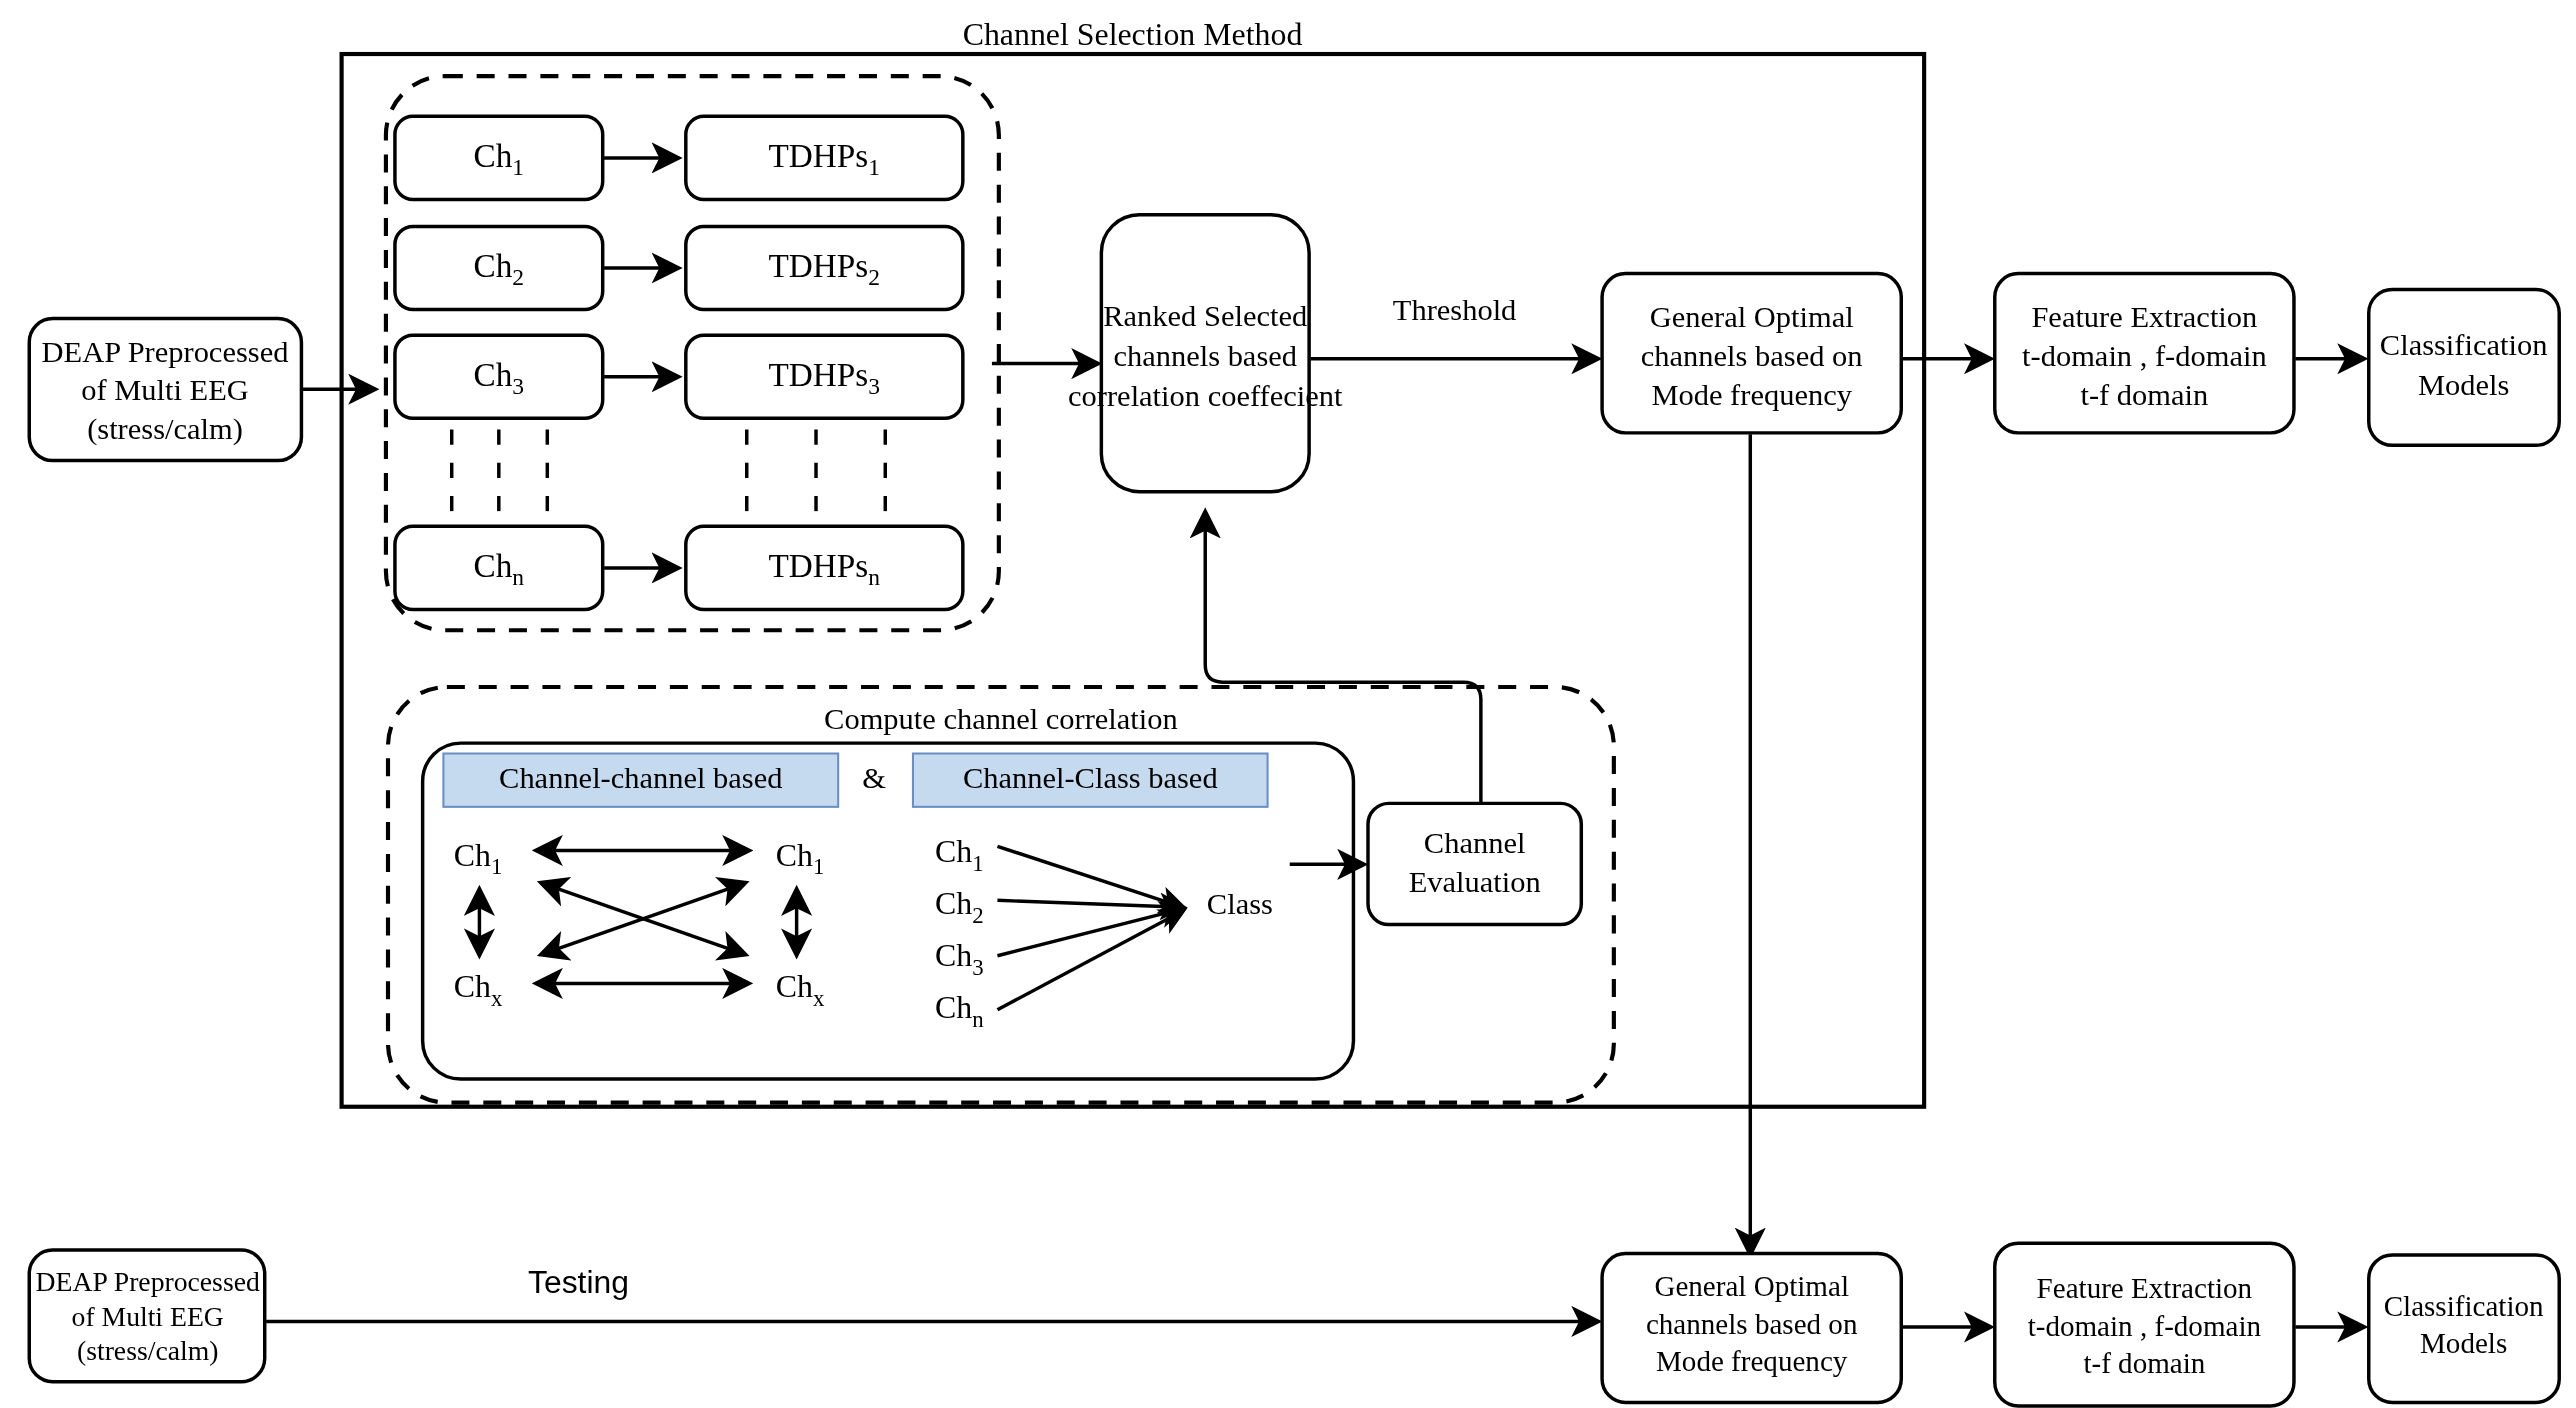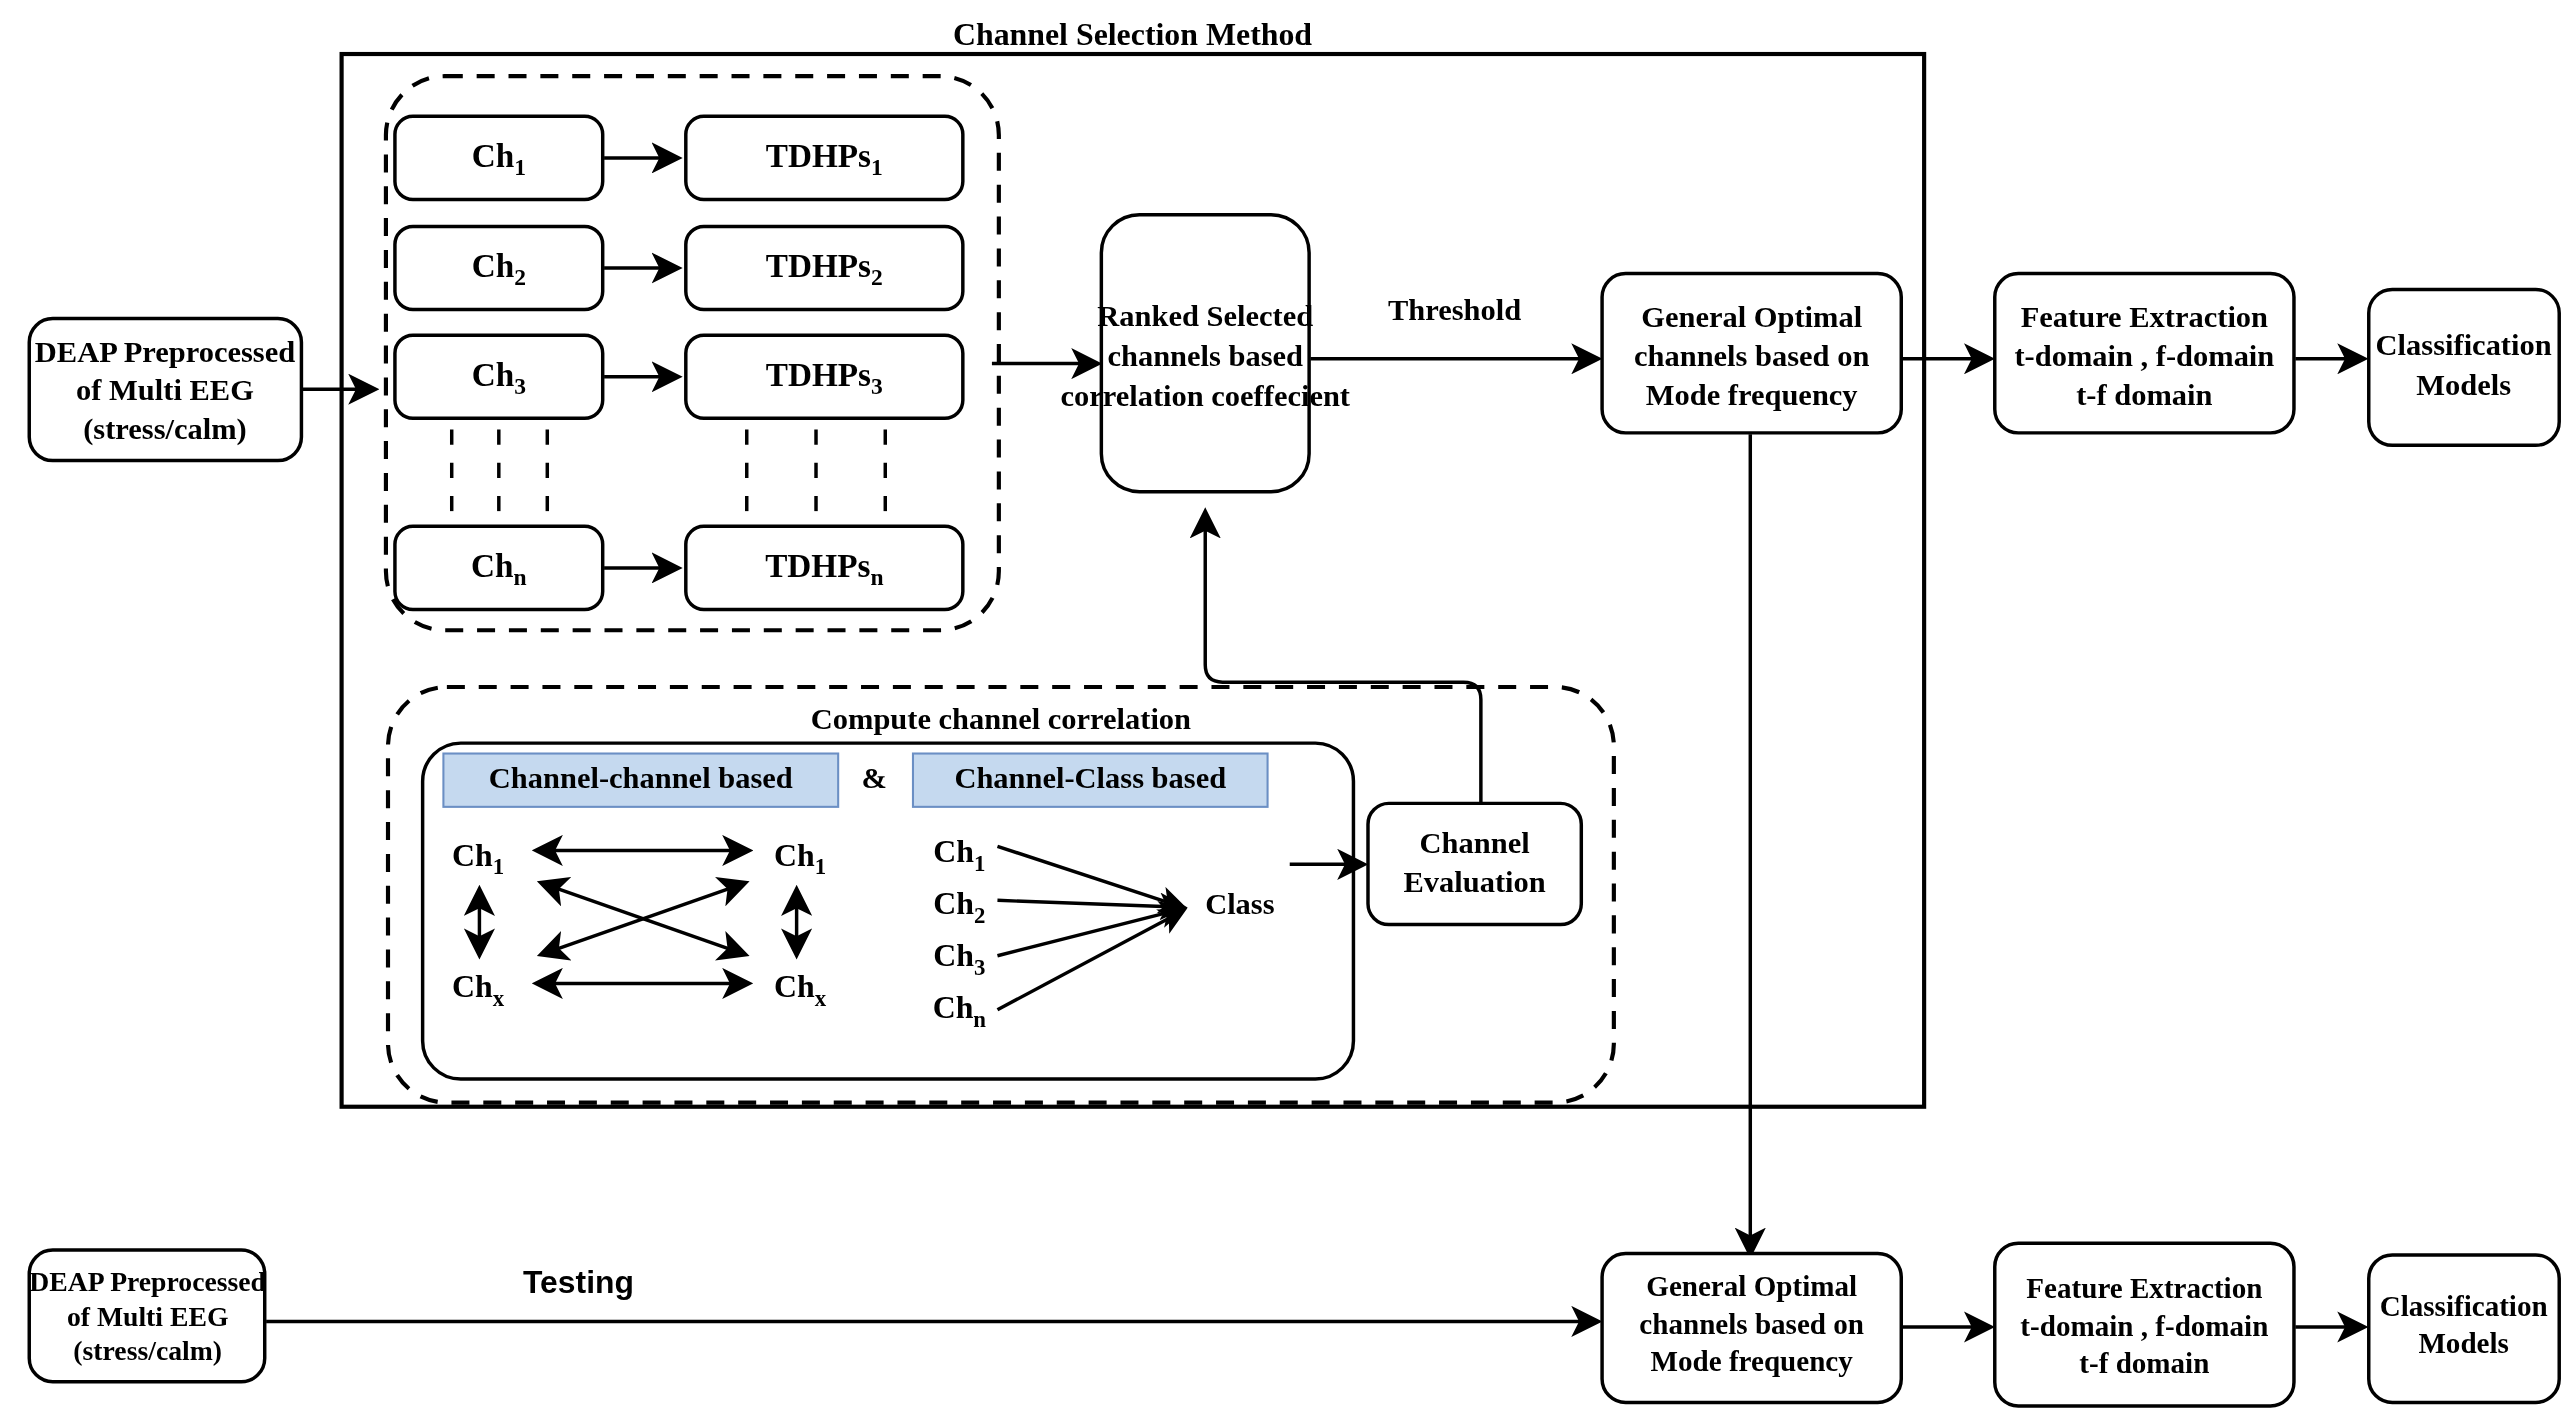--- a/index.html
+++ b/index.html
@@ -2,21 +2,20 @@
 <html style="font-size:11px"><head>
 <meta charset="utf-8">
 <style>
   html,body{margin:0;padding:0;background:#ffffff;}
   #stage{
     position:relative;
     width:2576px;height:1408px;
     background:#ffffff;
     font-family:"Liberation Serif", serif;
     overflow:hidden;
-    font-weight:bold;
   }
   svg#diagram{position:absolute;left:0;top:0;width:2576px;height:1408px;}
   .node-rect{fill:#ffffff;stroke:#000000;stroke-width:5;}
   .group-dashed{fill:none;stroke:#000000;stroke-width:6;stroke-dasharray:26 20;}
   .outer-rect{fill:none;stroke:#000000;stroke-width:6;}
   .conn{fill:none;stroke:#000000;stroke-width:5;}
   .vdash{fill:none;stroke:#000000;stroke-width:5;stroke-dasharray:22 26;}
   .lbl{font-family:"Liberation Serif", serif;fill:#000000;}
   .lbl-sans{font-family:"Liberation Sans", sans-serif;fill:#000000;}
   .tag-rect{fill:#c5d9ef;stroke:#6b8fc4;stroke-width:3;}

